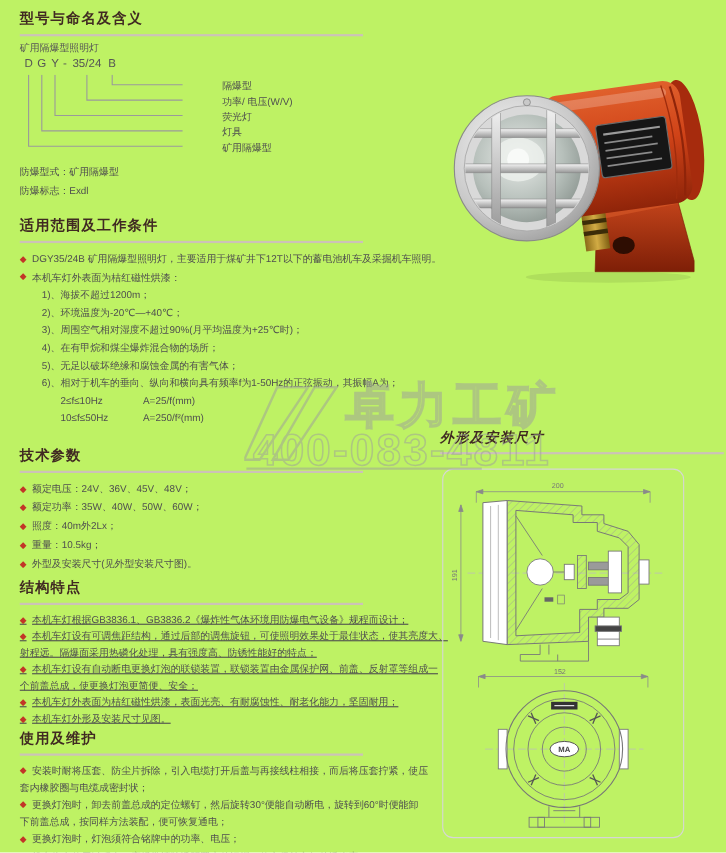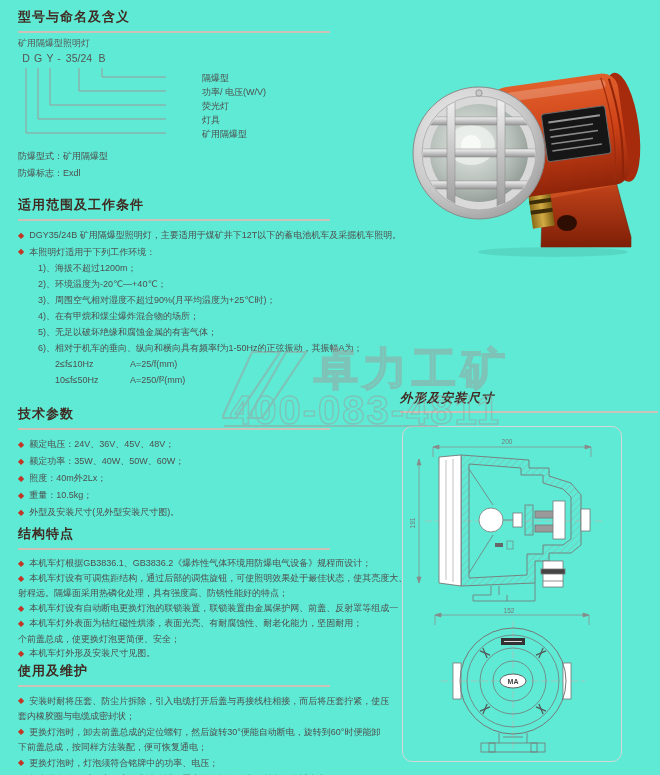--- a/index.html
+++ b/index.html
@@ -1,25 +1,25 @@
 <!DOCTYPE html>
 <html><head>
 <meta charset="utf-8">
 <style>
   html,body{margin:0;padding:0;background:#fff;}
-  .page{position:relative;width:660px;height:775px;background:#5eead4;overflow:hidden;
+  .page{position:relative;width:660px;height:775px;background:#bef264;overflow:hidden;
         font-family:"Liberation Sans","DejaVu Sans",sans-serif;color:#4a4a4a;}
   .sec{position:absolute;left:18px;width:385px;}
   .sec-title{width:312px;font-size:13px;font-weight:bold;color:#402a22;
              padding-bottom:5px;border-bottom:2px solid #ccc2b8;letter-spacing:1px;}
   .rows{margin-top:6px;}
   .row{white-space:nowrap;font-size:9px;color:#4f4f4f;position:relative;}
   .s2 .row{line-height:16px;}
   .s3 .row{line-height:16.5px;}
-  .s4 .row{line-height:14.7px;}
+  .s4 .row{line-height:14.7px;text-decoration:underline;}
   .s5 .row{line-height:15.3px;}
   .dm{color:#c23527;font-size:8px;margin-right:5px;vertical-align:0.5px;}
   .ind{padding-left:20px;}
   .cont{padding-left:13px;}
   .cont0{padding-left:0;}
   .frow{padding-left:37px;}
   .fr{display:inline-block;width:75px;}
   
   .s1{height:185px;}
   .subtitle{position:absolute;top:29px;font-size:9px;color:#565656;}
@@ -79,21 +79,21 @@
     <div class="dlabel" style="top:120px">矿用隔爆型</div>
 
     <div class="typeline" style="top:142px">防爆型式：矿用隔爆型</div>
     <div class="typeline" style="top:159px">防爆标志：Exdl</div>
   </section>
 
   <section class="sec s2" style="top:196px">
     <div class="sec-title">适用范围及工作条件</div>
     <div class="rows">
       <div class="row"><span class="dm">◆</span><span>DGY35/24B 矿用隔爆型照明灯，主要适用于煤矿井下12T以下的蓄电池机车及采掘机车照明。</span></div>
-      <div class="row"><span class="dm">◆</span><span>本照明灯适用于下列工作环境：</span></div>
+      <div class="row"><span class="dm">◆</span><span>本机车灯外表面为桔红磁性烘漆：</span></div>
       <div class="row ind"><span>1)、海拔不超过1200m；</span></div>
       <div class="row ind"><span>2)、环境温度为-20℃—+40℃；</span></div>
       <div class="row ind"><span>3)、周围空气相对湿度不超过90%(月平均温度为+25℃时)；</span></div>
       <div class="row ind"><span>4)、在有甲烷和煤尘爆炸混合物的场所；</span></div>
       <div class="row ind"><span>5)、无足以破坏绝缘和腐蚀金属的有害气体；</span></div>
       <div class="row ind"><span>6)、相对于机车的垂向、纵向和横向具有频率f为1-50Hz的正弦振动，其振幅A为；</span></div>
       <div class="row frow"><span class="fr">2≤f≤10Hz</span><span>A=25/f(mm)</span></div>
       <div class="row frow"><span class="fr">10≤f≤50Hz</span><span>A=250/f²(mm)</span></div>
     </div>
   </section>
@@ -109,22 +109,22 @@
     </div>
   </section>
 
   <section class="sec s4" style="top:525px">
     <div class="sec-title">结构特点</div>
     <div class="rows">
       <div class="row"><span class="dm">◆</span><span>本机车灯根据GB3836.1、GB3836.2《爆炸性气体环境用防爆电气设备》规程而设计；</span></div>
       <div class="row"><span class="dm">◆</span><span>本机车灯设有可调焦距结构，通过后部的调焦旋钮，可使照明效果处于最佳状态，使其亮度大、</span></div>
       <div class="row cont0"><span>射程远。隔爆面采用热磷化处理，具有强度高、防锈性能好的特点；</span></div>
       <div class="row"><span class="dm">◆</span><span>本机车灯设有自动断电更换灯泡的联锁装置，联锁装置由金属保护网、前盖、反射罩等组成一</span></div>
+      <div class="row cont0"><span>个前盖总成，使更换灯泡更简便、安全；</span></div>
       <div class="row"><span class="dm">◆</span><span>本机车灯外表面为桔红磁性烘漆，表面光亮、有耐腐蚀性、耐老化能力，坚固耐用；</span></div>
-      <div class="row cont0"><span>个前盖总成，使更换灯泡更简便、安全；</span></div>
       <div class="row"><span class="dm">◆</span><span>本机车灯外形及安装尺寸见图。</span></div>
     </div>
   </section>
 
   <section class="sec s5" style="top:662px">
     <div class="sec-title">使用及维护</div>
     <div class="rows">
       <div class="row"><span class="dm">◆</span><span>安装时耐将压套、防尘片拆除，引入电缆打开后盖与再接线柱相接，而后将压套拧紧，使压</span></div>
       <div class="row cont0"><span>套内橡胶圈与电缆成密封状；</span></div>
       <div class="row"><span class="dm">◆</span><span>更换灯泡时，卸去前盖总成的定位螺钉，然后旋转30°便能自动断电，旋转到60°时便能卸</span></div>

